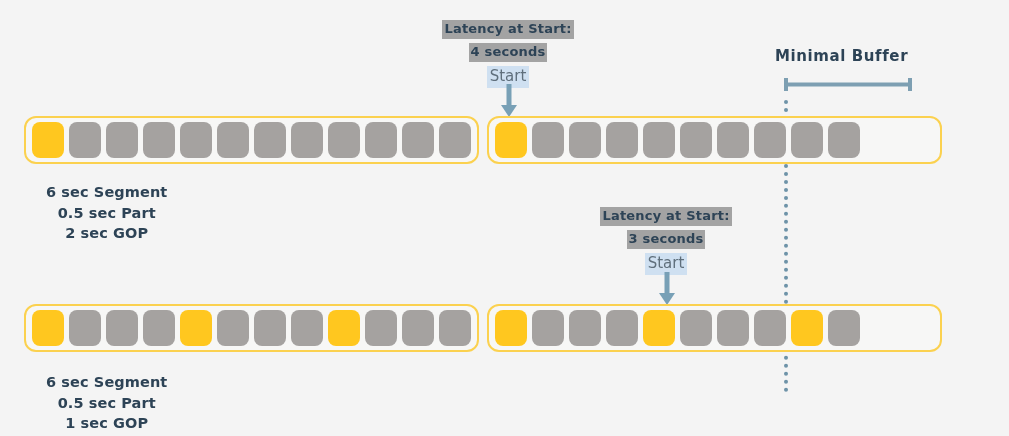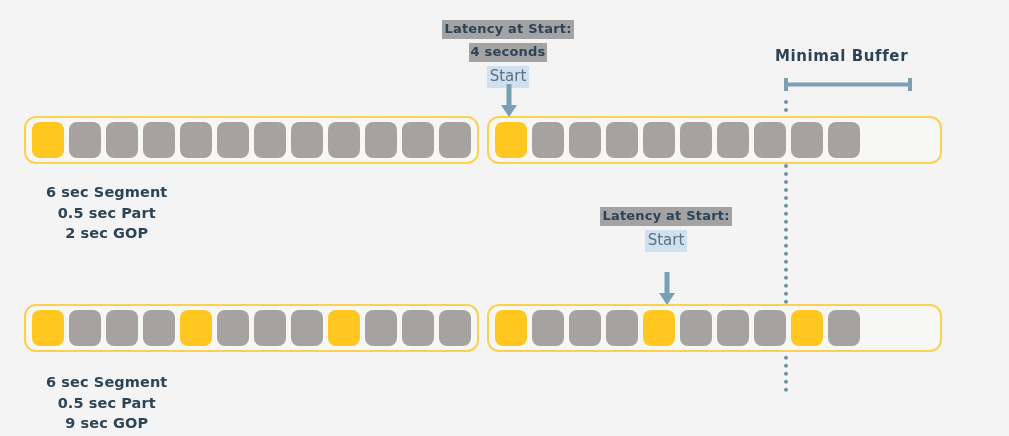--- a/index.html
+++ b/index.html
@@ -184,20 +184,21 @@
 
   <div class="caption" style="left:46px; top:182px;">
     <div>6 sec Segment</div>
     <div>0.5 sec Part</div>
     <div>2 sec GOP</div>
   </div>
 
   <div class="callout" style="left:556px; top:203px; width:220px;">
     <div class="lines">
       <div><span class="hl">Latency at Start:</span></div>
+      <div><span class="hl sub">3 seconds</span></div>
       <div><span class="startlbl">Start</span></div>
     </div>
   </div>
 
   <div class="down-arrow" style="left:656px; top:272px;">
     <svg width="22" height="34" viewBox="0 0 22 34" aria-hidden="true">
       <rect x="8.5" y="0" width="5" height="23" fill="#78a0b6"></rect>
       <polygon points="3,21 19,21 11,33" fill="#78a0b6"></polygon>
     </svg>
   </div>
@@ -229,16 +230,16 @@
       <div class="part key" style="background: rgb(255, 199, 31);"></div>
       <div class="part" style="background: rgb(165, 162, 160);"></div>
       <div class="part empty" style="background: transparent;"></div>
       <div class="part empty" style="background: transparent;"></div>
     </div>
   </div>
 
   <div class="caption" style="left:46px; top:372px;">
     <div>6 sec Segment</div>
     <div>0.5 sec Part</div>
-    <div>9 sec GOP</div>
+    <div>1 sec GOP</div>
   </div>
 
 </div>
 
 </body></html>

